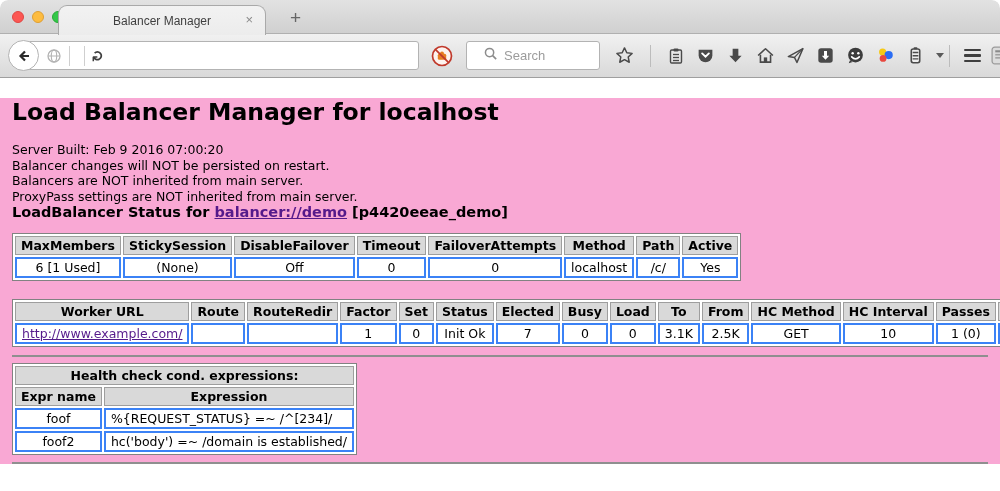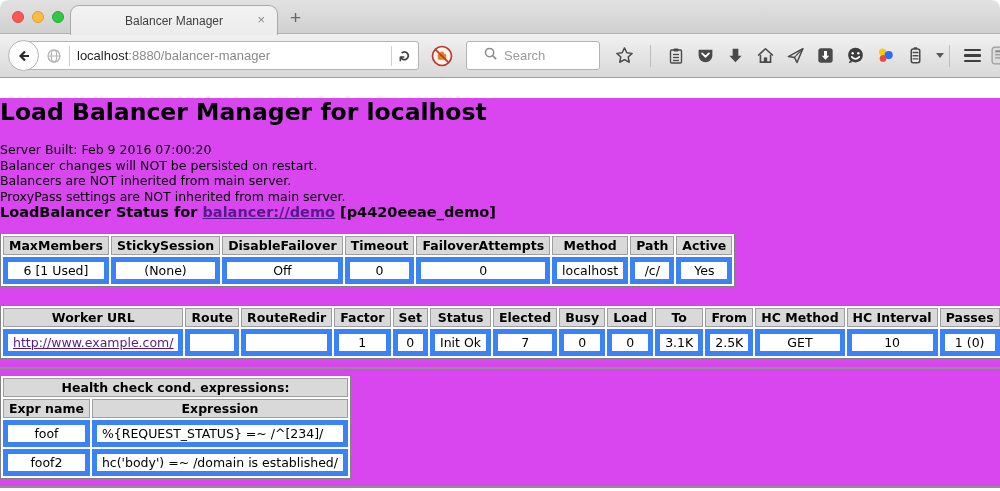--- a/index.html
+++ b/index.html
@@ -7,21 +7,21 @@
   body { width:1000px; height:491px; font-family:"Liberation Sans", sans-serif; overflow:hidden; }
   .window { width:1000px; height:491px; border-radius:8px 8px 0 0; overflow:hidden; background:#fff; }
 
   
   .tabbar { position:relative; height:34px; background:linear-gradient(#e2e2e2,#d0d0d0); border-bottom:1px solid #b0b0b0; border-radius:8px 8px 0 0; }
   .traffic { position:absolute; left:12px; top:11px; display:flex; gap:8px; }
   .light { width:12px; height:12px; border-radius:50%; }
   .light.red    { background:#fc5753; border:1px solid #df4744; }
   .light.yellow { background:#fdbc40; border:1px solid #de9f34; }
   .light.green  { background:#33c748; border:1px solid #27aa35; }
-  .tab { position:absolute; left:70px; top:5px; width:208px; height:30px; background:linear-gradient(#f2f2f2,#ececec);
+  .tab { position:absolute; left:58px; top:5px; width:208px; height:30px; background:linear-gradient(#f2f2f2,#ececec);
          border:1px solid #a9a9a9; border-bottom:none; border-radius:9px 9px 0 0; display:flex; align-items:center;
          justify-content:center; z-index:3; }
   .tab-title { font-size:12px; color:#3f3f3f; }
   .tab-close { position:absolute; right:12px; top:6px; font-size:13px; color:#8a8a8a; cursor:default; line-height:16px; }
   .newtab { position:absolute; left:290px; top:7px; font-size:19px; font-weight:300; color:#666; }
 
   
   .toolbar { display:flex; align-items:center; height:44px; background:linear-gradient(#f1f1f1,#d9d9d9);
              border-bottom:1px solid #9f9f9f; padding:0 8px; position:relative; z-index:2; }
   .back-btn { width:31px; height:31px; border-radius:50%; background:#fff; border:1px solid #b3b3b3;
@@ -40,30 +40,30 @@
                display:flex; align-items:center; padding:0 16px; flex:none; }
   .searchbar .ph { font-size:13px; color:#9c9c9c; margin-left:6px; }
   .tb-icons { display:flex; align-items:center; gap:11px; margin-left:15px; }
   .tb-right { display:flex; align-items:center; margin-left:auto; gap:9px; }
   .tbtn { display:flex; align-items:center; justify-content:center; }
   .caret { width:0; height:0; border-left:4px solid transparent; border-right:4px solid transparent; border-top:5px solid #5a5a5a; }
   .burger { display:flex; flex-direction:column; gap:3px; }
   .burger span { display:block; width:17px; height:2.5px; background:#3f3f3f; border-radius:1px; }
 
   
-  .content { padding:0 0; font-family:"DejaVu Sans", sans-serif; color:#000; background:#d946ef; }
+  .content { padding:0 12px; font-family:"DejaVu Sans", sans-serif; color:#000; background:#f9a8d4; }
   h1.page-title { font-size:23.5px; font-weight:bold; margin:20px 0 0 0; letter-spacing:0; }
   .info-block { margin-top:16px; font-size:12.5px; line-height:15.5px; }
   .subheading { font-size:14.5px; font-weight:bold; }
   .subheading a { color:#551a8b; text-decoration:underline; }
 
   table.apache { border-collapse:separate; border-spacing:2px; border:1px solid #828282; background:#fff;
                  font-size:12.5px; margin-top:13px; }
   table.apache th { background:#d9d9d9; border:1px solid #9e9e9e; padding:1px 5px; font-weight:bold; text-align:center; white-space:nowrap; }
-  table.apache td { background:#fff; border:5px solid #3b82f6; padding:1px 5px; text-align:center; white-space:nowrap; }
+  table.apache td { background:#fff; border:2px solid #3b82f6; padding:1px 5px; text-align:center; white-space:nowrap; }
   table.apache td.lft { text-align:left; }
   table.apache a { color:#551a8b; text-decoration:underline; }
   table.worker { margin-top:18px; }
   table.health { margin-top:6px; }
   hr.rule { border:none; height:2px; background:#8f8f8f; margin:8px 0 0 0; }
   hr.rule.bottom { margin-top:7px; }
   .empty-cell { min-width:36px; }
 </style>
 </head>
 <body>
@@ -93,21 +93,20 @@
 
     <div class="urlbar">
       <span class="globe">
         <svg width="16" height="16" viewBox="0 0 16 16">
           <circle cx="8" cy="8" r="6" fill="none" stroke="#b3b3b3" stroke-width="1.3"></circle>
           <ellipse cx="8" cy="8" rx="2.7" ry="6" fill="none" stroke="#b3b3b3" stroke-width="1.1"></ellipse>
           <line x1="2" y1="8" x2="14" y2="8" stroke="#b3b3b3" stroke-width="1.1"></line>
         </svg>
       </span>
       <span class="vsep"></span>
-      <span class="url-text"><span class="url-host">localhost</span><span class="url-rest">:8880/balancer-manager</span></span>
       <span class="vsep"></span>
       <span class="reload">↻</span>
     </div>
 
     <div class="block-btn">
       <svg width="24" height="24" viewBox="0 0 24 24">
         <circle cx="12" cy="12" r="9.5" fill="#fdf3ef" stroke="#c0392b" stroke-width="1.7"></circle>
         <circle cx="12" cy="9.5" r="2" fill="#e67e22"></circle>
         <rect x="7.8" y="9.8" width="8.4" height="6" rx="1.5" fill="#e67e22"></rect>
         <line x1="5.6" y1="5.6" x2="18.4" y2="18.4" stroke="#c0392b" stroke-width="1.7"></line>

